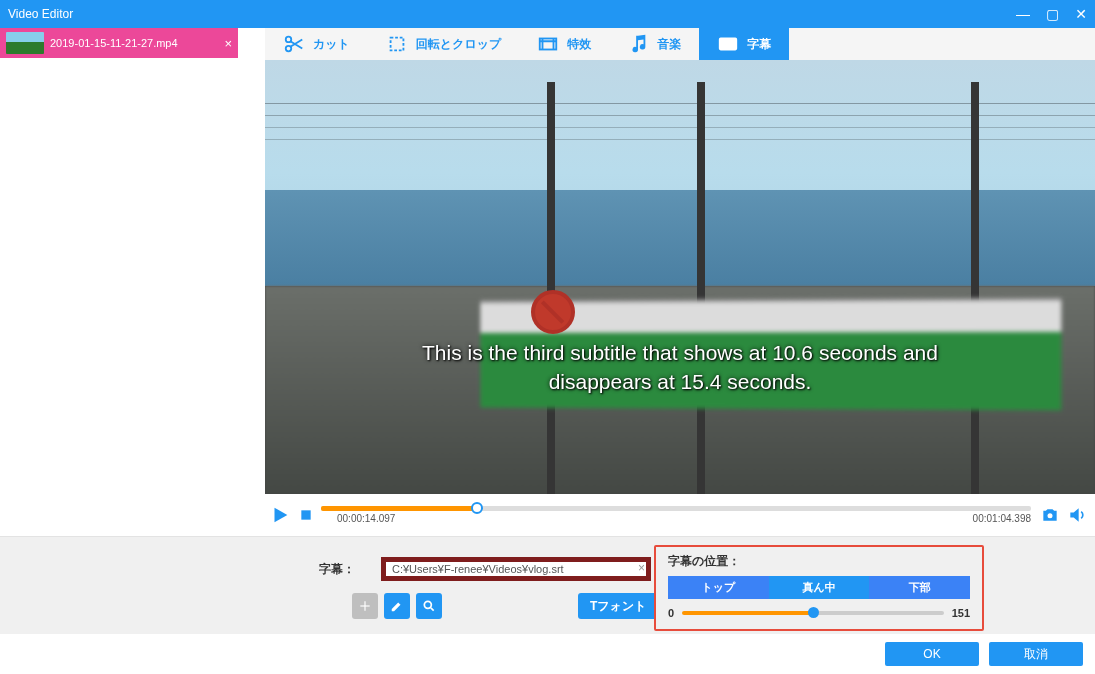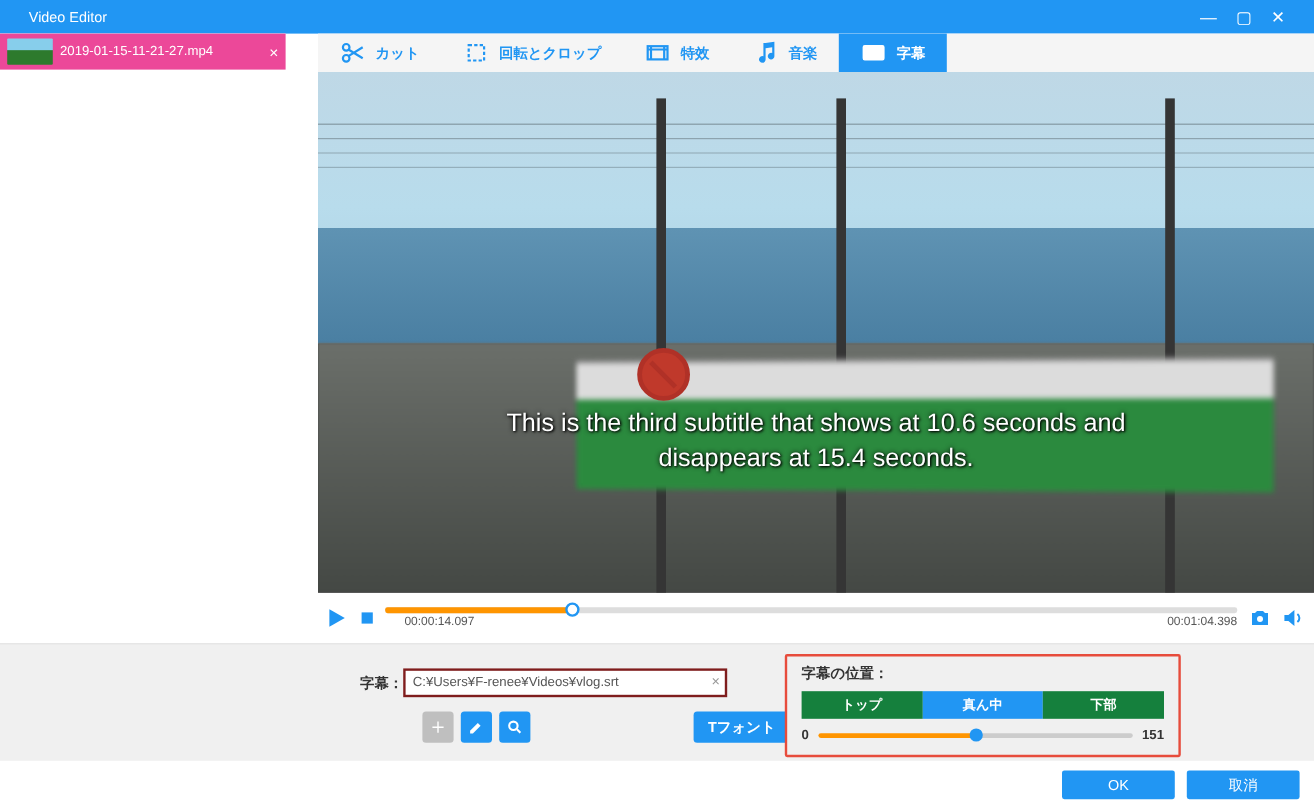--- a/index.html
+++ b/index.html
@@ -1,18 +1,18 @@
 <!DOCTYPE html>
 <html><head>
 <meta charset="utf-8">
 <style>
 * { box-sizing: border-box; margin: 0; padding: 0; font-family: "Segoe UI", Arial, sans-serif; }
 body { width: 1095px; height: 674px; background: #fff; overflow: hidden; position: relative; }
 
-.titlebar { height: 28px; background: #2196f3; display: flex; align-items: center; justify-content: space-between; padding: 0 24px; color: #fff; }
+.titlebar { height: 28px; background: #2196f3; display: flex; align-items: center; justify-content: space-between; padding: 0 8px; color: #fff; }
 .titlebar .title { font-size: 12px; }
 .titlebar .win-controls { display: flex; gap: 16px; align-items: center; }
 .titlebar .win-controls span { cursor: pointer; font-size: 14px; }
 
 .main-row { display: flex; height: 508px; }
 .sidebar { width: 238px; background: #fff; border-right: 0; }
 .file-item { height: 30px; background: #ec4899; display: flex; align-items: center; color: #fff; font-size: 11px; padding: 0 6px; gap: 6px; }
 .file-item .thumb { width: 38px; height: 22px; background: linear-gradient(180deg,#87ceeb 45%,#2d7a2d 46%); border-radius: 1px; }
 .file-item .close-x { margin-left: auto; font-size: 13px; cursor: pointer; }
 
@@ -42,36 +42,36 @@
 .timeline-wrap { flex: 1; display: flex; flex-direction: column; gap: 2px; }
 .timeline { position: relative; height: 5px; background: #ddd; border-radius: 2px; }
 .timeline .fill { position: absolute; left: 0; top: 0; bottom: 0; width: 22%; background: #ff9500; border-radius: 2px; }
 .timeline .knob { position: absolute; left: 22%; top: -4px; width: 12px; height: 12px; border-radius: 50%; background: #fff; border: 2px solid #2196f3; margin-left: -6px; }
 .time-labels { display: flex; justify-content: space-between; font-size: 10px; color: #555; padding-left: 16px; }
 .right-controls { display: flex; align-items: center; gap: 6px; }
 .right-controls svg { display: block; }
 
 .bottom-panel { height: 98px; background: #f0f0f0; border-top: 1px solid #e3e3e3; display: flex; align-items: flex-start; padding: 20px 0 0 0; gap: 0; position:relative;}
 .sub-left { display: flex; flex-direction: column; gap: 12px; align-items: flex-start; margin-left: 300px; }
-.row1 { display: flex; align-items: center; gap: 0; }
+.row1 { display: flex; align-items: center; gap: 26px; margin-left: 19px; }
 .row1 .lbl { font-size: 12px; font-weight: bold; color: #333; }
 .sub-input { position: relative; }
-.sub-input input { width: 270px; height: 24px; border: 2px solid #7f1d1d; padding: 0 22px 0 6px; font-size: 11px; color: #555; background:#fff;}
+.sub-input input { width: 270px; height: 24px; border: 5px solid #7f1d1d; padding: 0 22px 0 6px; font-size: 11px; color: #555; background:#fff;}
 .sub-input .clear-x { position: absolute; right: 6px; top: 4px; color: #999; font-size: 12px; cursor: pointer; }
 .row2 { display: flex; align-items: center; gap: 6px; margin-left: 52px;}
 .sq-btn { width: 26px; height: 26px; border-radius: 3px; display: flex; align-items: center; justify-content: center; cursor: pointer; }
 .sq-btn.disabled { background: #bfbfbf; color: #fff; cursor: default; }
 .sq-btn.blue { background: #2196f3; color: #fff; }
 .font-btn { margin-left: 130px; height: 26px; padding: 0 12px; background: #2196f3; color: #fff; border-radius: 3px; font-size: 12px; font-weight: bold; cursor: pointer; display: flex; align-items: center; }
 
 .sub-right { position:absolute; left:654px; top:8px; width: 330px; border: 2px solid #e74c3c; border-radius: 2px; padding: 6px 12px 10px 12px; background: #f0f0f0; font-weight: bold; }
 .sub-right .rtitle { font-size: 12px; color: #333; margin-bottom: 6px; }
 .seg { display: flex; margin-bottom: 8px; }
 .seg-btn { flex: 1; text-align: center; font-size: 11px; padding: 4px 0; cursor: pointer; }
-.seg-btn.light { background: #15803d; color: #fff; }
+.seg-btn.light { background: #3b82f6; color: #fff; }
 .seg-btn.sel { background: #2196f3; color: #fff; }
 .pos-row { display: flex; align-items: center; gap: 8px; font-size: 11px; color: #333; }
 .pos-slider { flex: 1; position: relative; height: 4px; background: linear-gradient(90deg,#ff9500 50%,#ccc 50%); border-radius: 2px; }
 .pos-slider .k { position: absolute; left: 50%; top: -4px; width: 11px; height: 11px; background: #2196f3; border-radius: 50%; margin-left: -5px; }
 
 .footer { height: 40px; display: flex; justify-content: flex-end; align-items: center; gap: 10px; padding: 0 12px; background:#fff; }
 .f-btn { width: 94px; height: 24px; background: #2196f3; color: #fff; font-size: 12px; border-radius: 2px; display: flex; align-items: center; justify-content: center; cursor: pointer; }
 </style>
 </head>
 <body>

